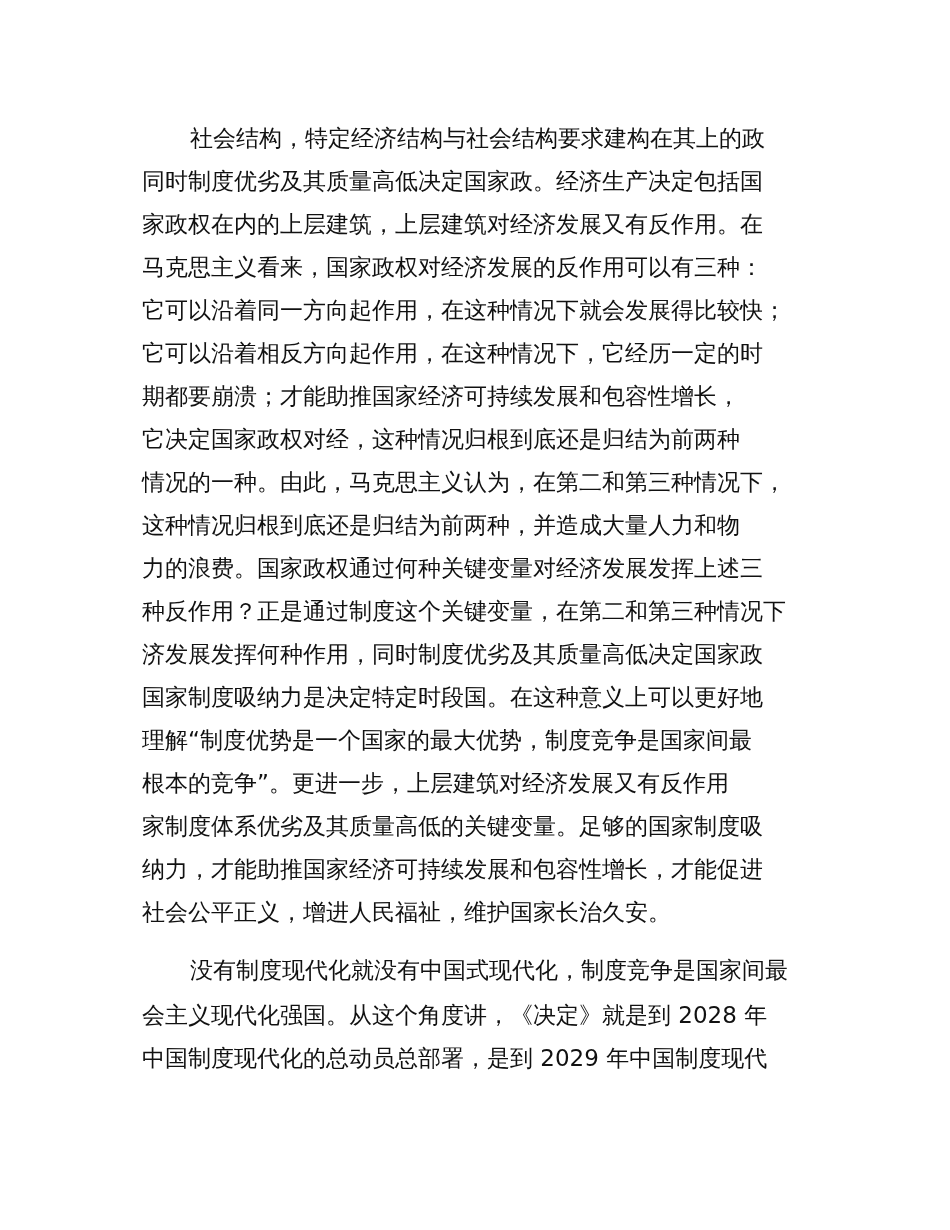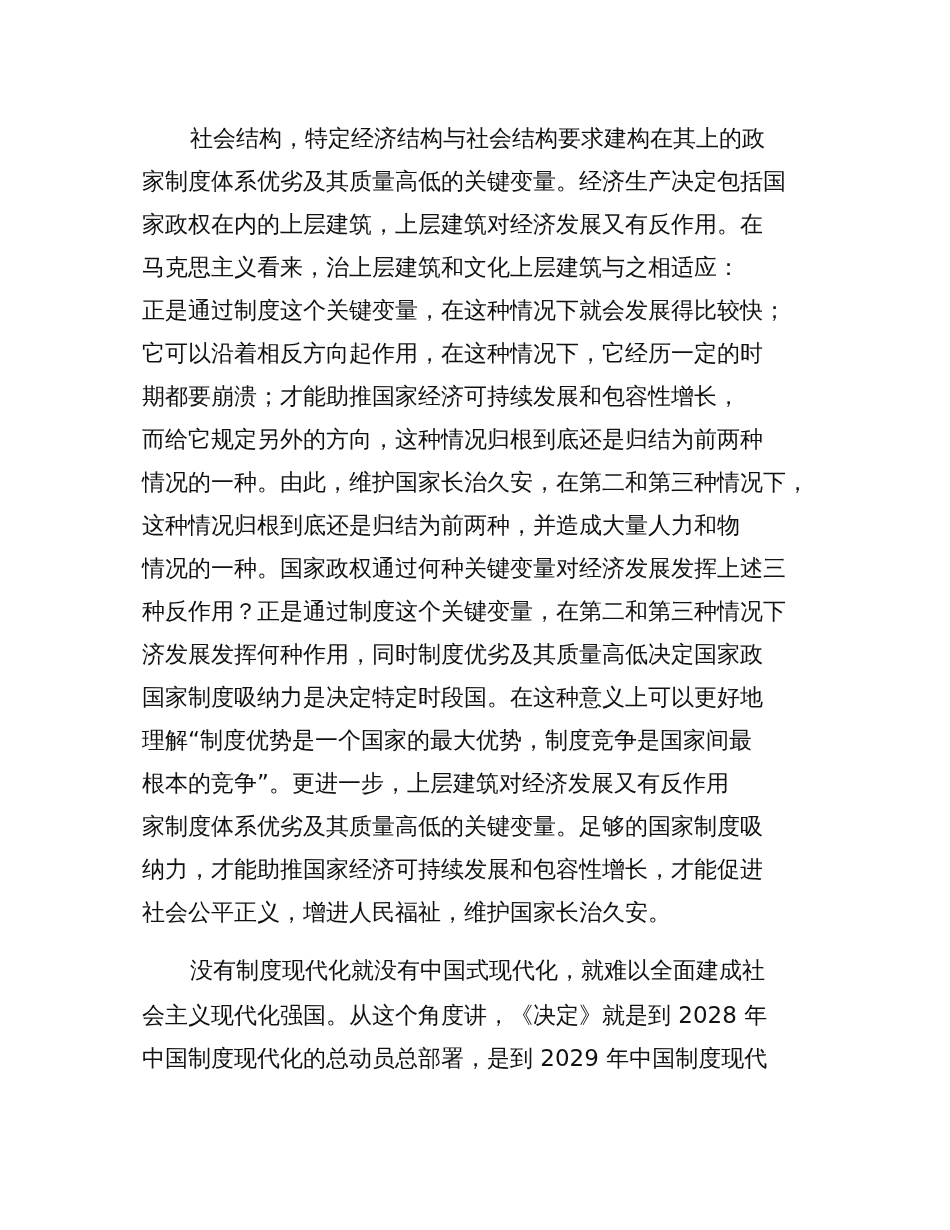--- a/index.html
+++ b/index.html
@@ -15,37 +15,37 @@
       white-space: nowrap;
     }
     .indent { left: 190px; }
   </style>
 </head>
 <body>
 
 <div class="page">
   <div>
     <div class="line indent" style="top:123px">社会结构，特定经济结构与社会结构要求建构在其上的政</div>
-    <div class="line" style="top:166px">家制度体系优劣及其质量高低的关键变量。经济生产决定包括国</div>
+    <div class="line" style="top:166px">同时制度优劣及其质量高低决定国家政。经济生产决定包括国</div>
     <div class="line" style="top:209px">家政权在内的上层建筑，上层建筑对经济发展又有反作用。在</div>
-    <div class="line" style="top:252px">马克思主义看来，治上层建筑和文化上层建筑与之相适应：</div>
-    <div class="line" style="top:295px">正是通过制度这个关键变量，在这种情况下就会发展得比较快；</div>
+    <div class="line" style="top:252px">马克思主义看来，国家政权对经济发展的反作用可以有三种：</div>
+    <div class="line" style="top:295px">它可以沿着同一方向起作用，在这种情况下就会发展得比较快；</div>
     <div class="line" style="top:338px">它可以沿着相反方向起作用，在这种情况下，它经历一定的时</div>
     <div class="line" style="top:381px">期都要崩溃；才能助推国家经济可持续发展和包容性增长，</div>
-    <div class="line" style="top:424px">而给它规定另外的方向，这种情况归根到底还是归结为前两种</div>
-    <div class="line" style="top:467px">情况的一种。由此，维护国家长治久安，在第二和第三种情况下，</div>
+    <div class="line" style="top:424px">它决定国家政权对经，这种情况归根到底还是归结为前两种</div>
+    <div class="line" style="top:467px">情况的一种。由此，马克思主义认为，在第二和第三种情况下，</div>
     <div class="line" style="top:510px">这种情况归根到底还是归结为前两种，并造成大量人力和物</div>
-    <div class="line" style="top:553px">情况的一种。国家政权通过何种关键变量对经济发展发挥上述三</div>
+    <div class="line" style="top:553px">力的浪费。国家政权通过何种关键变量对经济发展发挥上述三</div>
     <div class="line" style="top:596px">种反作用？正是通过制度这个关键变量，在第二和第三种情况下</div>
     <div class="line" style="top:639px">济发展发挥何种作用，同时制度优劣及其质量高低决定国家政</div>
     <div class="line" style="top:682px">国家制度吸纳力是决定特定时段国。在这种意义上可以更好地</div>
     <div class="line" style="top:725px">理解“制度优势是一个国家的最大优势，制度竞争是国家间最</div>
     <div class="line" style="top:768px">根本的竞争”。更进一步，上层建筑对经济发展又有反作用</div>
     <div class="line" style="top:811px">家制度体系优劣及其质量高低的关键变量。足够的国家制度吸</div>
     <div class="line" style="top:854px">纳力，才能助推国家经济可持续发展和包容性增长，才能促进</div>
     <div class="line" style="top:897px">社会公平正义，增进人民福祉，维护国家长治久安。</div>
   </div>
   <div>
-    <div class="line indent" style="top:955px">没有制度现代化就没有中国式现代化，就难以全面建成社</div>
+    <div class="line indent" style="top:955px">没有制度现代化就没有中国式现代化，制度竞争是国家间最</div>
     <div class="line" style="top:1000px">会主义现代化强国。从这个角度讲，《决定》就是到 2028 年</div>
     <div class="line" style="top:1043px">中国制度现代化的总动员总部署，是到 2029 年中国制度现代</div>
   </div>
 </div>
 
 </body></html>

